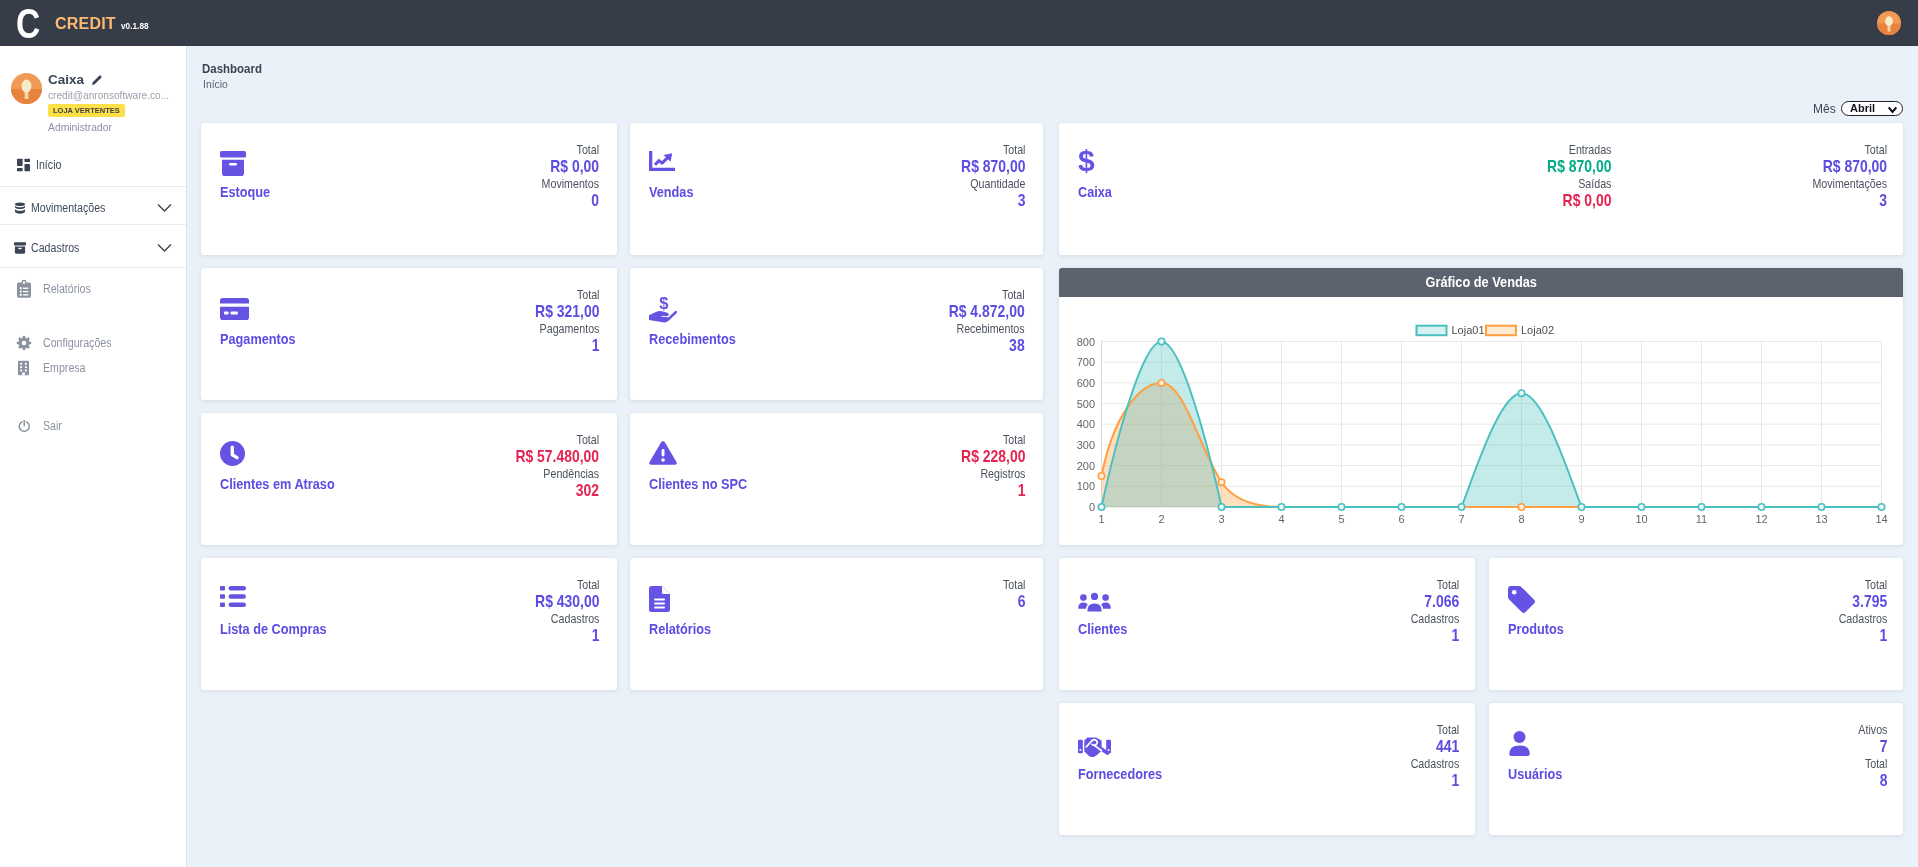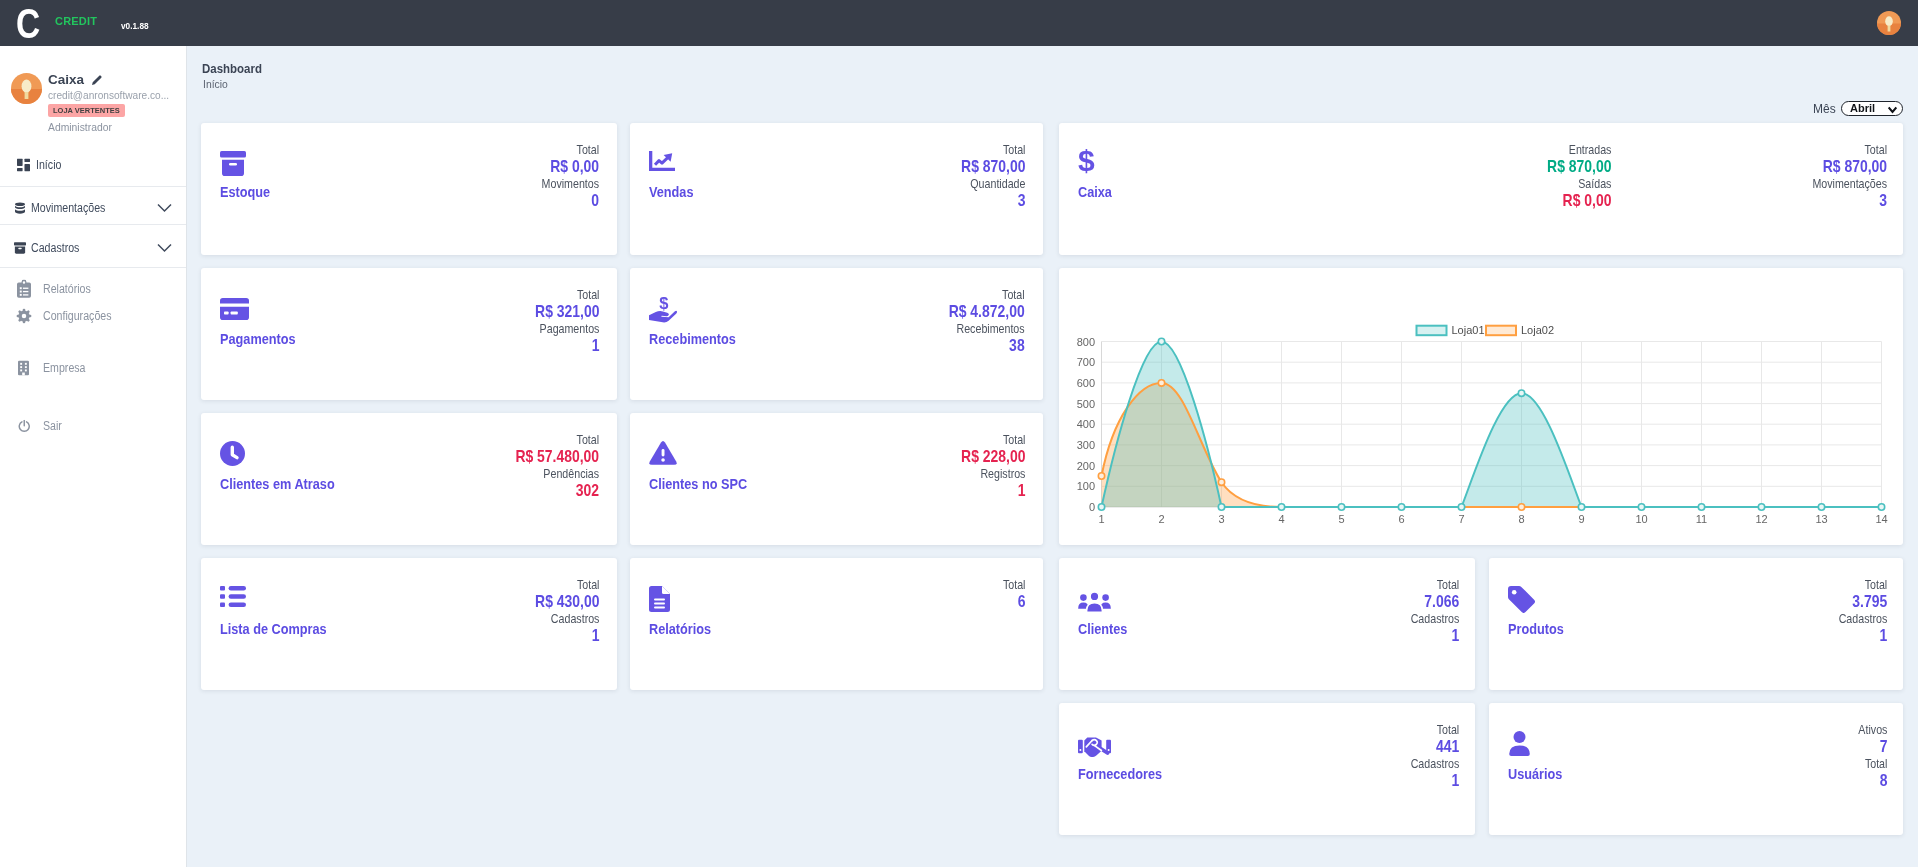--- a/index.html
+++ b/index.html
@@ -2,35 +2,35 @@
 <html><head>
 <meta charset="utf-8">
 <style>
 *{margin:0;padding:0;box-sizing:border-box}
 html,body{width:1918px;height:867px;overflow:hidden}
 body{font-family:"Liberation Sans",sans-serif;background:#eaf1f8;position:relative}
 .abs{position:absolute}
 
 #topbar{position:absolute;left:0;top:0;width:1918px;height:46px;background:#373d48}
 #logoC{position:absolute;left:16px;top:0px;color:#fff;font-size:43px;font-weight:bold;line-height:46px;transform:scaleX(0.78);transform-origin:left center}
-#logoT{position:absolute;left:55px;top:15px;color:#22c55e;font-size:11px;font-weight:bold;letter-spacing:0.2px}
+#logoT{position:absolute;left:55px;top:15px;color:#fdba74;font-size:16px;font-weight:bold;letter-spacing:0.2px}
 #logoV{position:absolute;left:121px;top:20.5px;color:#fff;font-size:9px;font-weight:bold;transform:scaleX(0.92);transform-origin:left top}
 
 #sidebar{position:absolute;left:0;top:46px;width:187px;height:821px;background:#fff;border-right:1px solid #dfe4e9}
 .sbdiv{position:absolute;left:0;width:186px;height:1px;background:#e7eaee}
 .mitem{position:absolute;left:0;width:186px;height:28px}
 .mlabel{position:absolute;left:30.5px;top:50%;transform:translateY(-50%) scaleX(0.85);transform-origin:left center;font-size:12.5px;white-space:nowrap}
 .dark{color:#3f4a5c}
 .gray{color:#8b93a0}
 .micon{position:absolute;left:17px;top:50%;transform:translateY(-50%)}
 .chev{position:absolute;left:157px;top:50%;transform:translateY(-50%)}
 
 #uname{position:absolute;left:48px;top:72px;font-size:13.5px;font-weight:bold;color:#3b4454}
 #uemail{position:absolute;left:48px;top:89px;font-size:11.5px;color:#9aa1ac;transform:scaleX(0.88);transform-origin:left top;white-space:nowrap}
-#ubadge{position:absolute;left:48px;top:104px;height:13px;background:#fca5a5;border-radius:2px;font-size:7.5px;font-weight:bold;color:#414141;line-height:13px;padding:0 5px}
+#ubadge{position:absolute;left:48px;top:104px;height:13px;background:#fde047;border-radius:2px;font-size:7.5px;font-weight:bold;color:#414141;line-height:13px;padding:0 5px}
 #urole{position:absolute;left:48px;top:121px;font-size:11.5px;color:#8b93a0;transform:scaleX(0.9);transform-origin:left top}
 
 #hdr1{position:absolute;left:202px;top:61px;font-size:13.5px;font-weight:bold;color:#3b4454;transform:scaleX(0.85);transform-origin:left top}
 #hdr2{position:absolute;left:203px;top:78px;font-size:11.5px;color:#5c6472;transform:scaleX(0.9);transform-origin:left top}
 #meslab{position:absolute;left:1813px;top:102px;font-size:12px;color:#3b4454}
 #messel{position:absolute;left:1841px;top:101px;width:62px;height:15px;border:1.5px solid #1f242c;border-radius:7.5px;background:#fff;font-size:11px;font-weight:bold;color:#101318;line-height:12px;padding-left:8px}
 #messel svg{position:absolute;right:5px;top:4px}
 
 .card{position:absolute;background:#fff;border-radius:3px;box-shadow:0 1px 4px rgba(25,39,60,.10)}
 .cicon{position:absolute;left:19px;top:28px}
@@ -134,21 +134,21 @@
       <path d="M2 2.5 h3.2 V2 a2.8 2.8 0 0 1 5.6 0 v0.5 H14 a2 2 0 0 1 2 2 V18 a2 2 0 0 1 -2 2 H2 a2 2 0 0 1 -2 -2 V4.5 a2 2 0 0 1 2 -2z M8 1.2 a1.4 1.4 0 1 0 0 2.8 a1.4 1.4 0 0 0 0 -2.8z"></path>
       <rect x="3.2" y="8" width="2.2" height="2.2" fill="#fff"></rect>
       <rect x="6.8" y="8.4" width="6.2" height="1.5" fill="#fff"></rect>
       <rect x="3.2" y="11.8" width="2.2" height="2.2" fill="#fff"></rect>
       <rect x="6.8" y="12.2" width="6.2" height="1.5" fill="#fff"></rect>
       <rect x="3.2" y="15.6" width="2.2" height="2.2" fill="#fff"></rect>
       <rect x="6.8" y="16" width="6.2" height="1.5" fill="#fff"></rect>
     </svg>
   <div class="mlabel gray" style="left:43px">Relatórios</div>
 </div>
-<div class="mitem" style="top:302px">
+<div class="mitem" style="top:329px">
   <svg class="micon" style="left:15.5px" width="16" height="16" viewBox="0 0 20 20" fill="#8b93a0">
       <g>
         <rect x="8.4" y="0.8" width="3.2" height="18.4" rx="1.4"></rect>
         <rect x="8.4" y="0.8" width="3.2" height="18.4" rx="1.4" transform="rotate(45 10 10)"></rect>
         <rect x="8.4" y="0.8" width="3.2" height="18.4" rx="1.4" transform="rotate(90 10 10)"></rect>
         <rect x="8.4" y="0.8" width="3.2" height="18.4" rx="1.4" transform="rotate(135 10 10)"></rect>
         <circle cx="10" cy="10" r="7"></circle>
         <circle cx="10" cy="10" r="2.8" fill="#fff"></circle>
       </g>
     </svg>
@@ -368,20 +368,21 @@
     </svg>
   <div class="ctitle" style="top:62px">Usuários</div>
   <div class="vals" style="right:16px">
       <div class="vl">Ativos</div>
       <div class="vv">7</div>
       <div class="vl">Total</div>
       <div class="vv">8</div>
     </div>
 </div>
 <div id="chartcard">
+    <div id="charthdr"><span style="display:inline-block;transform:scaleX(0.88);transform-origin:center">Gráfico de Vendas</span></div>
 <svg style="position:absolute;left:0;top:29px" width="844" height="248" viewBox="0 0 844 248" font-family="Liberation Sans">
 
   <g stroke="#e8e8e8" stroke-width="1">
     <line x1="42.5" y1="44.5" x2="822.5" y2="44.5"></line>
         <line x1="42.5" y1="65.2" x2="822.5" y2="65.2"></line>
         <line x1="42.5" y1="85.9" x2="822.5" y2="85.9"></line>
         <line x1="42.5" y1="106.6" x2="822.5" y2="106.6"></line>
         <line x1="42.5" y1="127.2" x2="822.5" y2="127.2"></line>
         <line x1="42.5" y1="147.9" x2="822.5" y2="147.9"></line>
         <line x1="42.5" y1="168.6" x2="822.5" y2="168.6"></line>

